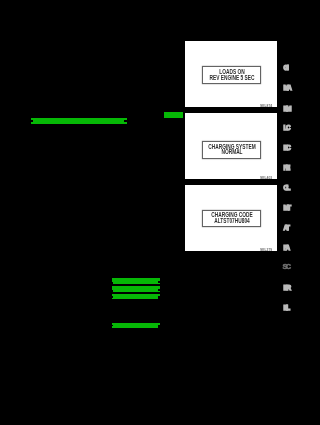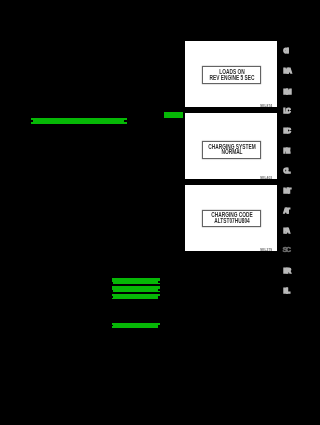--- a/index.html
+++ b/index.html
@@ -24,21 +24,21 @@
   .figcode{position:absolute;right:4.8px;bottom:-1.5px;font-size:3.4px;color:#6e6e6e;
            letter-spacing:0px;font-weight:bold;line-height:3.4px;}
 
   
   .hl{position:absolute;background:#06b806;}
   .hl .notch{position:absolute;background:#000;display:block;}
 
   
   .tab{position:absolute;left:283.4px;white-space:nowrap;font-weight:bold;
        font-size:6.3px;line-height:6.4px;letter-spacing:-1.35px;
-       color:#bababa;-webkit-text-stroke:1.25px #bababa;filter:blur(0.55px);}
+       color:#bababa;-webkit-text-stroke:1.25px #bababa;filter:blur(0.55px);margin-top:17px;}
   .tab.current{color:#6f6f6f;-webkit-text-stroke:0.5px #6f6f6f;filter:blur(0.5px);
                letter-spacing:-1.6px;font-size:7.4px;left:282.4px;}
 </style>
 </head>
 <body>
 
 <div class="page">
 
   <div class="fig" id="fig0">
     <div class="figbox" style="left:17.3px;top:25px;width:58.5px;height:17.5px;">

